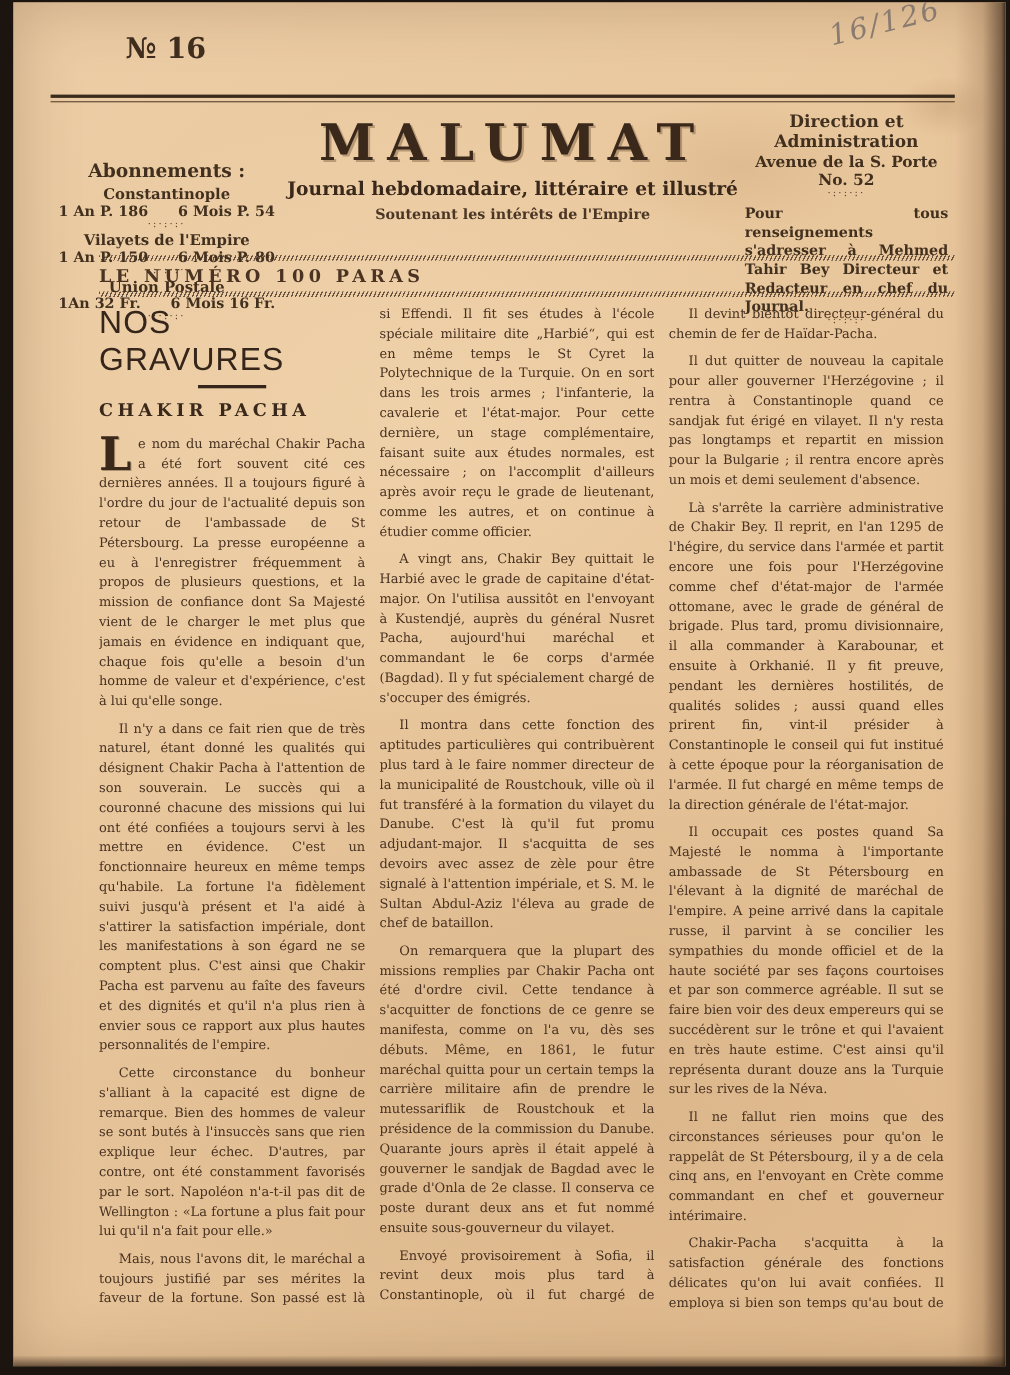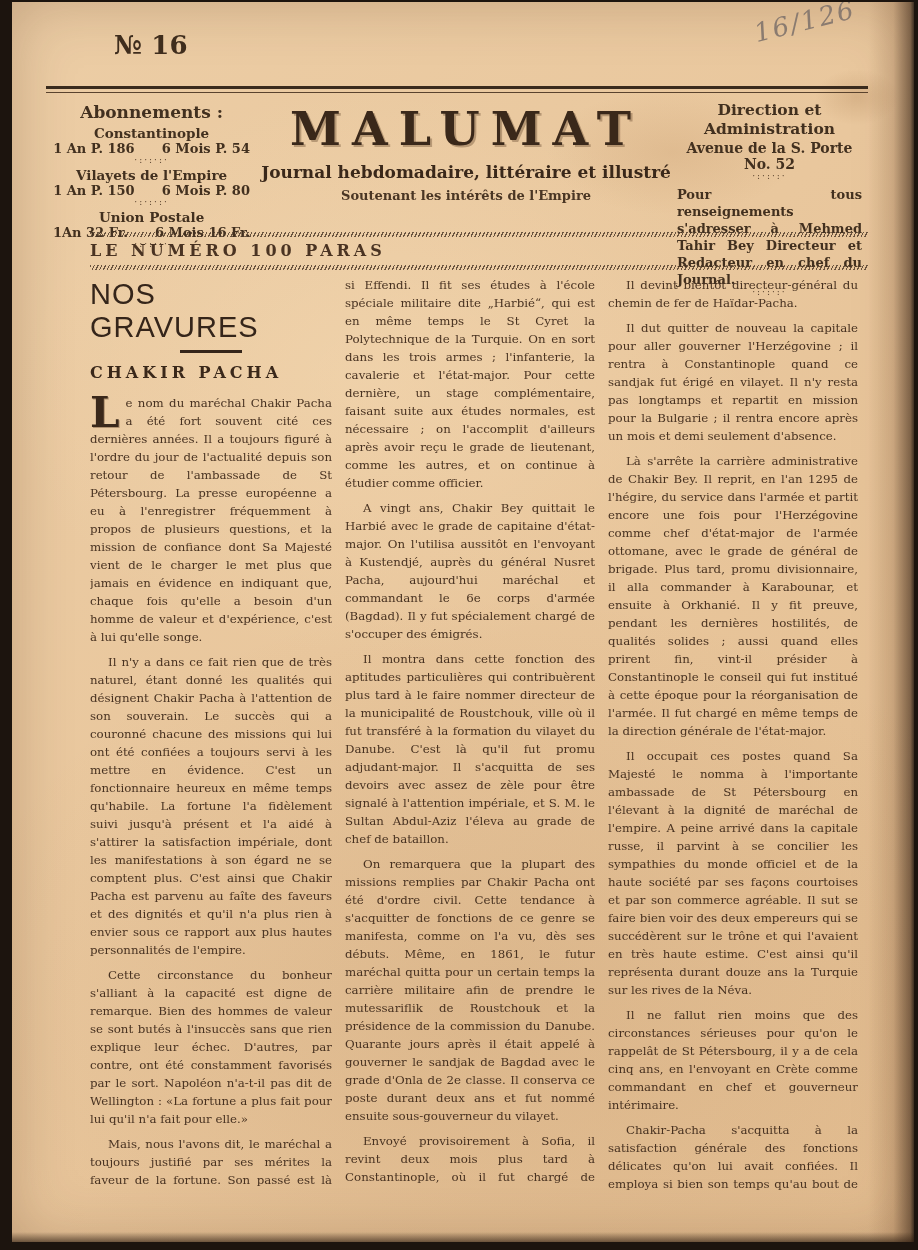--- a/index.html
+++ b/index.html
@@ -45,21 +45,21 @@
   .issue-date{position:absolute;right:4px;top:8px;font-size:26px;font-weight:bold;color:#3f2d1d;letter-spacing:1px;}
   .headrule{
     position:absolute;top:84px;left:34px;right:46px;height:3px;
     border-top:3px solid #3a2b1d;border-bottom:1px solid #5a432e;
   }
   
   .masthead{
     position:absolute;top:94px;left:30px;right:46px;height:132px;
     display:flex;align-items:flex-start;
   }
-  .sub-box{width:258px;text-align:center;color:#42301f;padding-top:6px;}
+  .sub-box{width:258px;text-align:center;color:#42301f;padding-top:6px;margin-top:44px;}
   .sub-heading{font-size:17px;font-weight:bold;margin-bottom:3px;}
   .sub-place{font-size:13.5px;font-weight:bold;margin-top:3px;}
   .sub-prices{font-size:13px;font-weight:bold;white-space:pre;}
   .orn{font-size:9px;letter-spacing:2px;color:#5a432e;line-height:8px;}
   .brand{flex:1;text-align:center;padding-top:2px;}
   .brand-title{
     font-size:46px;font-weight:bold;letter-spacing:11px;color:#3a281a;
     text-shadow:2px 2px 0 rgba(90,60,35,.35);
     line-height:62px;white-space:nowrap;
   }

